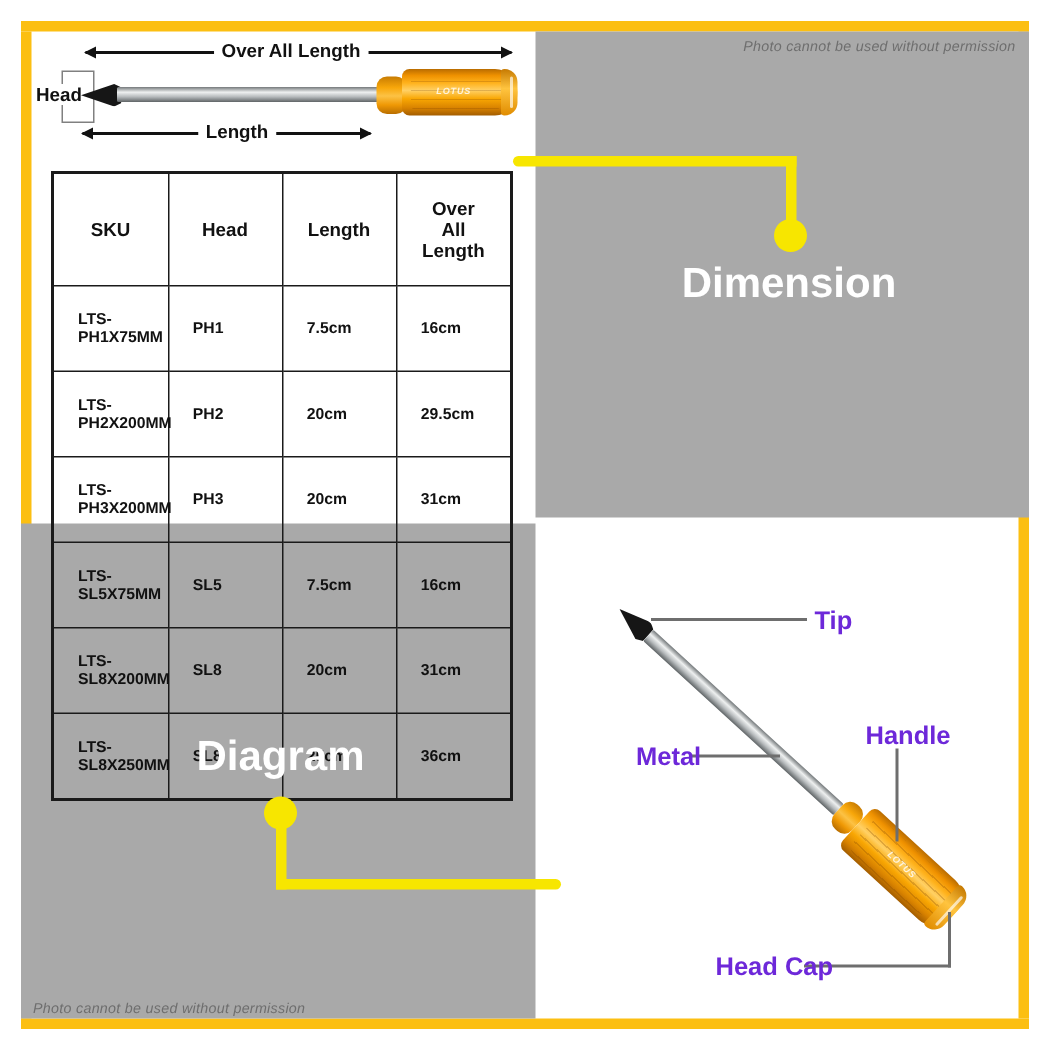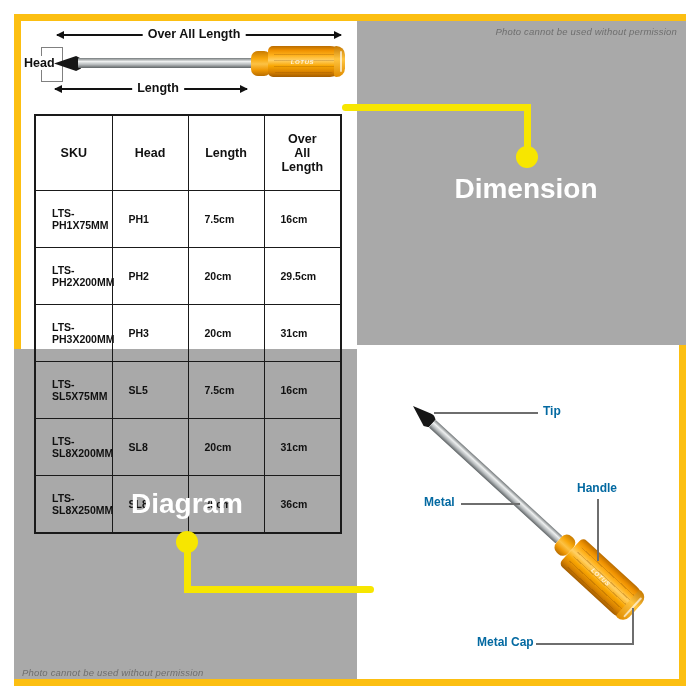--- a/index.html
+++ b/index.html
@@ -80,21 +80,21 @@
   .spec-table th{height:22px;font-size:12.5px;font-weight:bold;}
   .spec-table td{height:19px;font-size:10.5px;font-weight:bold;}
   .col-sku{width:77px;}.col-head{width:76px;}.col-len{width:76px;}.col-oal{width:77px;}
   
   .leader{position:absolute;background:#6e6e6e;}
   .ld-tip{left:434px;top:412px;width:104px;height:2px;}
   .ld-shaft{left:461px;top:503px;width:59px;height:2px;}
   .ld-handle{left:597px;top:499px;width:2px;height:62px;}
   .ld-mc-h{left:536px;top:643px;width:98px;height:2px;}
   .ld-mc-v{left:632px;top:608px;width:2px;height:37px;}
-  .plabel{position:absolute;font-weight:bold;font-size:12px;color:#0369a1;white-space:nowrap;}
+  .plabel{position:absolute;font-weight:bold;font-size:17px;color:#6d28d9;white-space:nowrap;}
   .pl-tip{left:543px;top:404px;}
   .pl-shaft{left:424px;top:495px;}
   .pl-handle{left:577px;top:481px;}
   .pl-mc{left:477px;top:635px;}
 </style>
 </head>
 <body>
 
 <div class="page">
 
@@ -205,15 +205,15 @@
   <div class="plabel pl-tip">Tip</div>
 
   <div class="leader ld-shaft"></div>
   <div class="plabel pl-shaft">Metal</div>
 
   <div class="leader ld-handle"></div>
   <div class="plabel pl-handle">Handle</div>
 
   <div class="leader ld-mc-h"></div>
   <div class="leader ld-mc-v"></div>
-  <div class="plabel pl-mc">Metal Cap</div>
+  <div class="plabel pl-mc">Head Cap</div>
 
 </div>
 
 </body></html>

